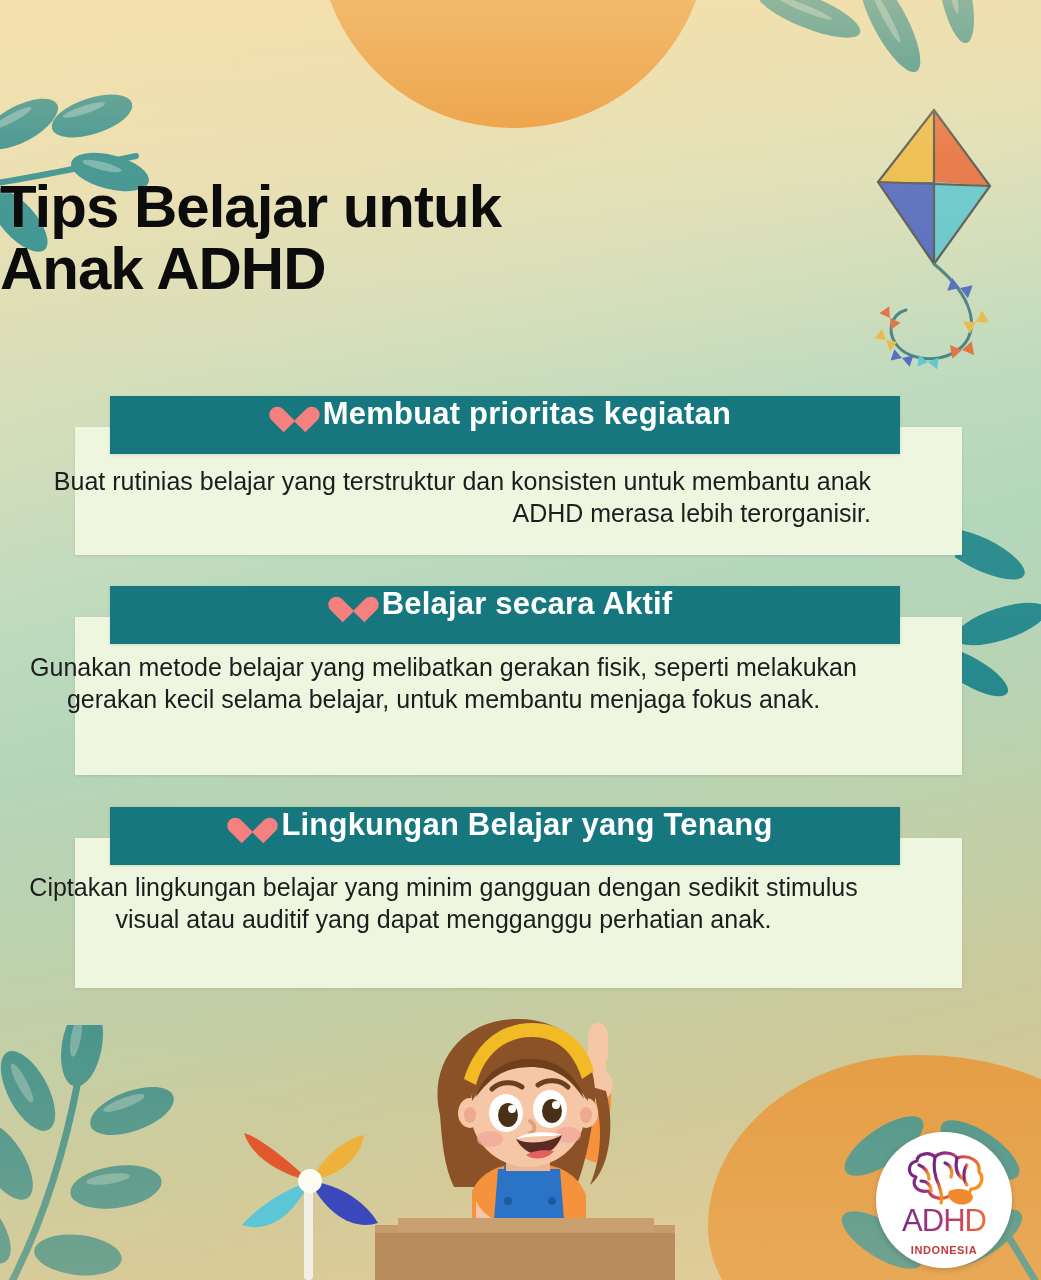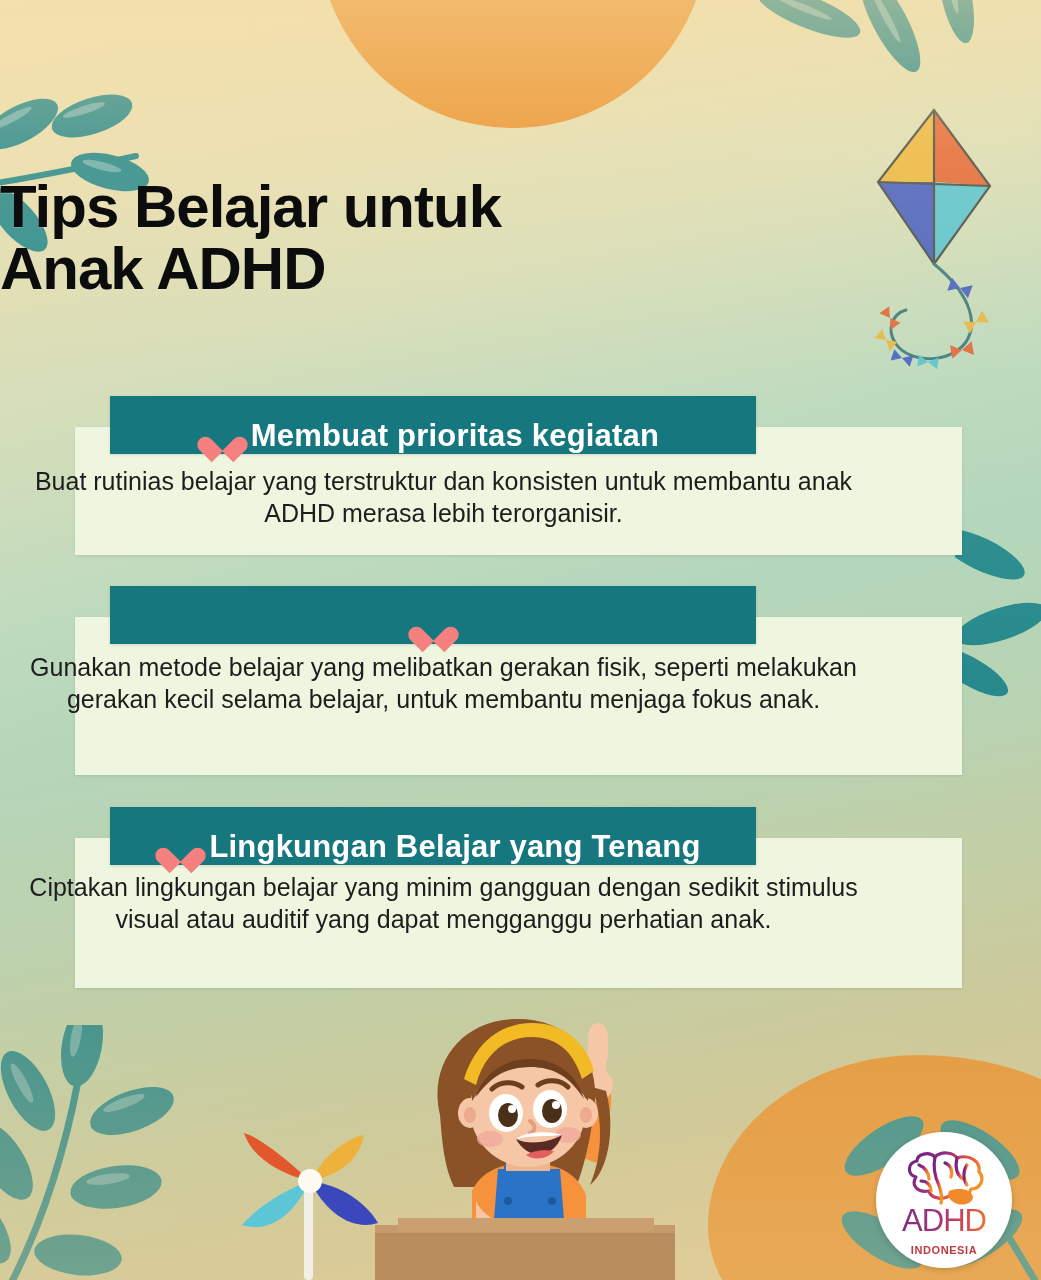--- a/index.html
+++ b/index.html
@@ -90,24 +90,24 @@
   #title .l2{ display:block; }
 
   
   .card{ position:absolute; left:0; width:1041px; }
   .card-body{
     position:absolute; left:75px; width:887px;
     background:#eef6e0;
     box-shadow:0 1px 3px rgba(0,0,0,.10);
   }
   .card-head{
-    position:absolute; left:110px; width:646px;
+    position:absolute; left:110px; width:790px;
     height:58px;
     background:#16777e;
-    display:flex; align-items:flex-end; justify-content:center;
+    display:flex; align-items:flex-start; justify-content:center;
     gap:14px;
     box-shadow:0 1px 3px rgba(0,0,0,.12);
     z-index:3;
   }
   .card-head .htxt{
     color:#ffffff;
     font-weight:700;
     font-size:31px;
     letter-spacing:.2px;
     white-space:nowrap;
@@ -129,21 +129,21 @@
     text-align:center;
     color:#1d1d1d;
     font-size:25px;
     line-height:1.27;
     padding:0 16px;
   }
 
   
   #card1 .card-body{ top:427px; height:128px; }
   #card1 .card-head{ top:396px; }
-  #card1 .card-text{ top:466px; }
+  #card1 .card-text{ top:466px;text-align:right; }
 
   #card2 .card-body{ top:617px; height:158px; }
   #card2 .card-head{ top:586px; }
   #card2 .card-text{ top:652px; }
 
   #card3 .card-body{ top:838px; height:150px; }
   #card3 .card-head{ top:807px; }
   #card3 .card-text{ top:872px; }
 
   
@@ -342,20 +342,21 @@
       <span class="heart"></span>
       <span class="htxt">Membuat prioritas kegiatan</span>
     </div>
     <p class="card-text">Buat rutinias belajar yang terstruktur dan konsisten untuk membantu anak ADHD merasa lebih terorganisir.</p>
   </section>
 
   <section class="card" id="card2">
     <div class="card-body"></div>
     <div class="card-head">
       <span class="heart"></span>
+      <span class="htxt">Belajar secara Aktif</span>
     </div>
     <p class="card-text">Gunakan metode belajar yang melibatkan gerakan fisik, seperti melakukan gerakan kecil selama belajar, untuk membantu menjaga fokus anak.</p>
   </section>
 
   <section class="card" id="card3">
     <div class="card-body"></div>
     <div class="card-head">
       <span class="heart"></span>
       <span class="htxt">Lingkungan Belajar yang Tenang</span>
     </div>

